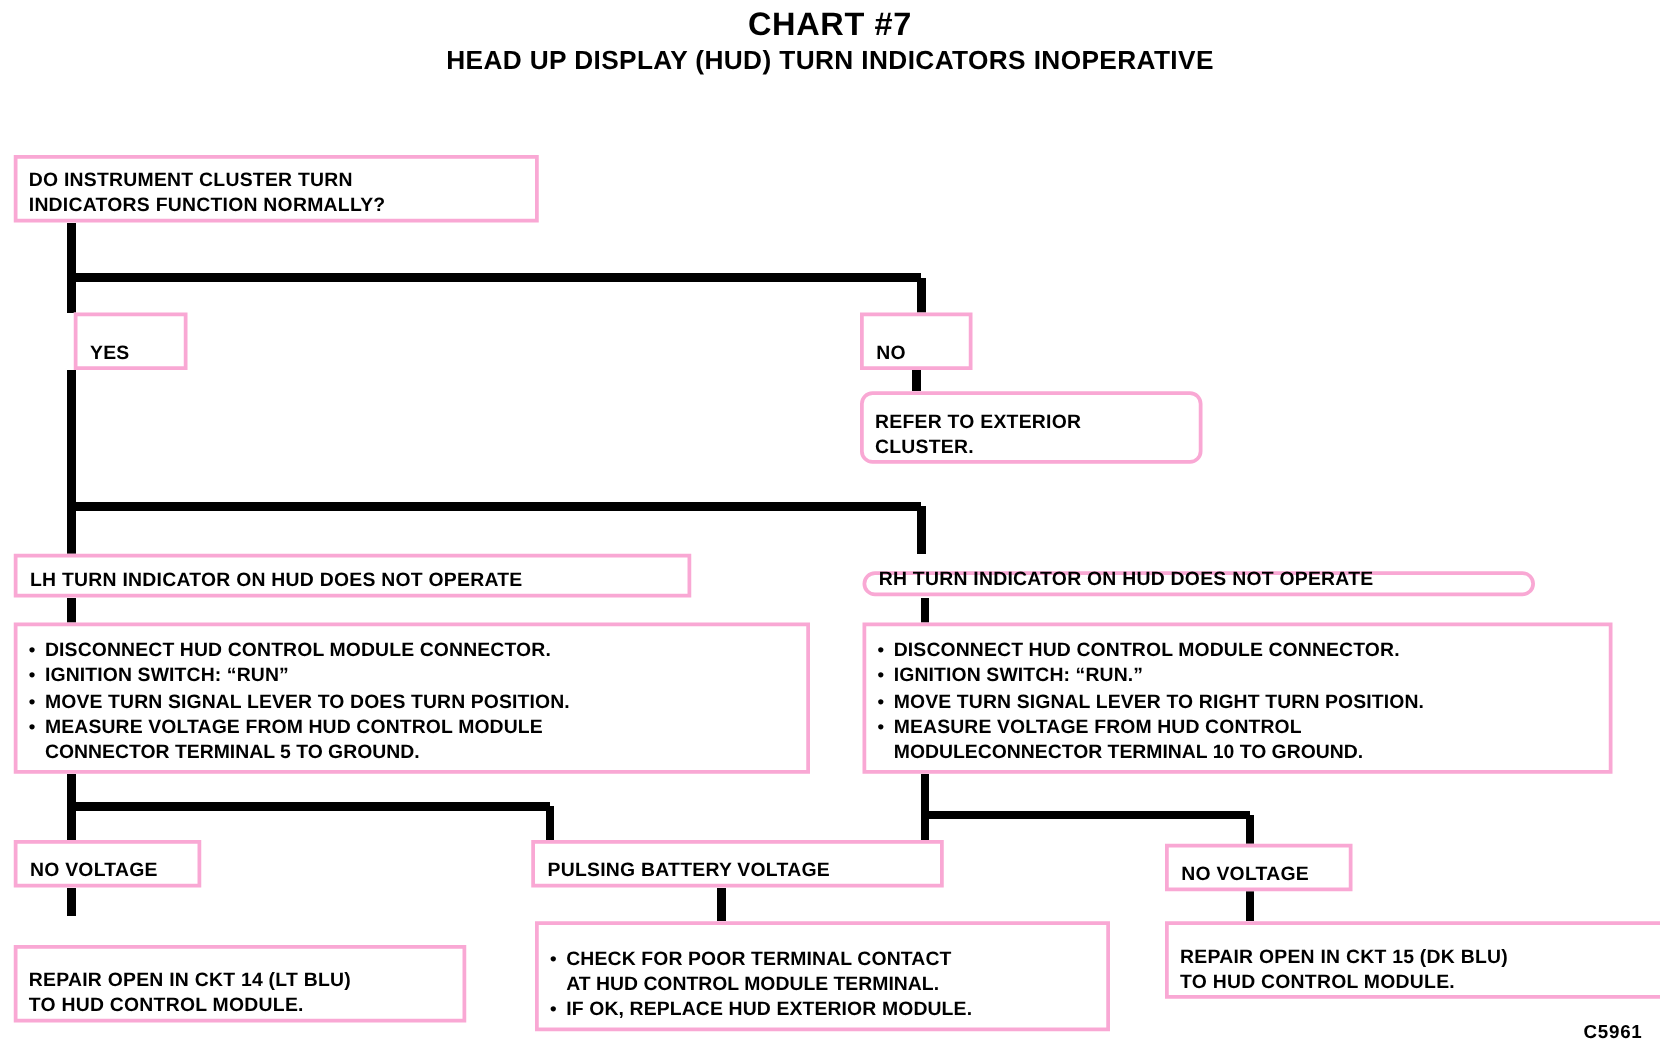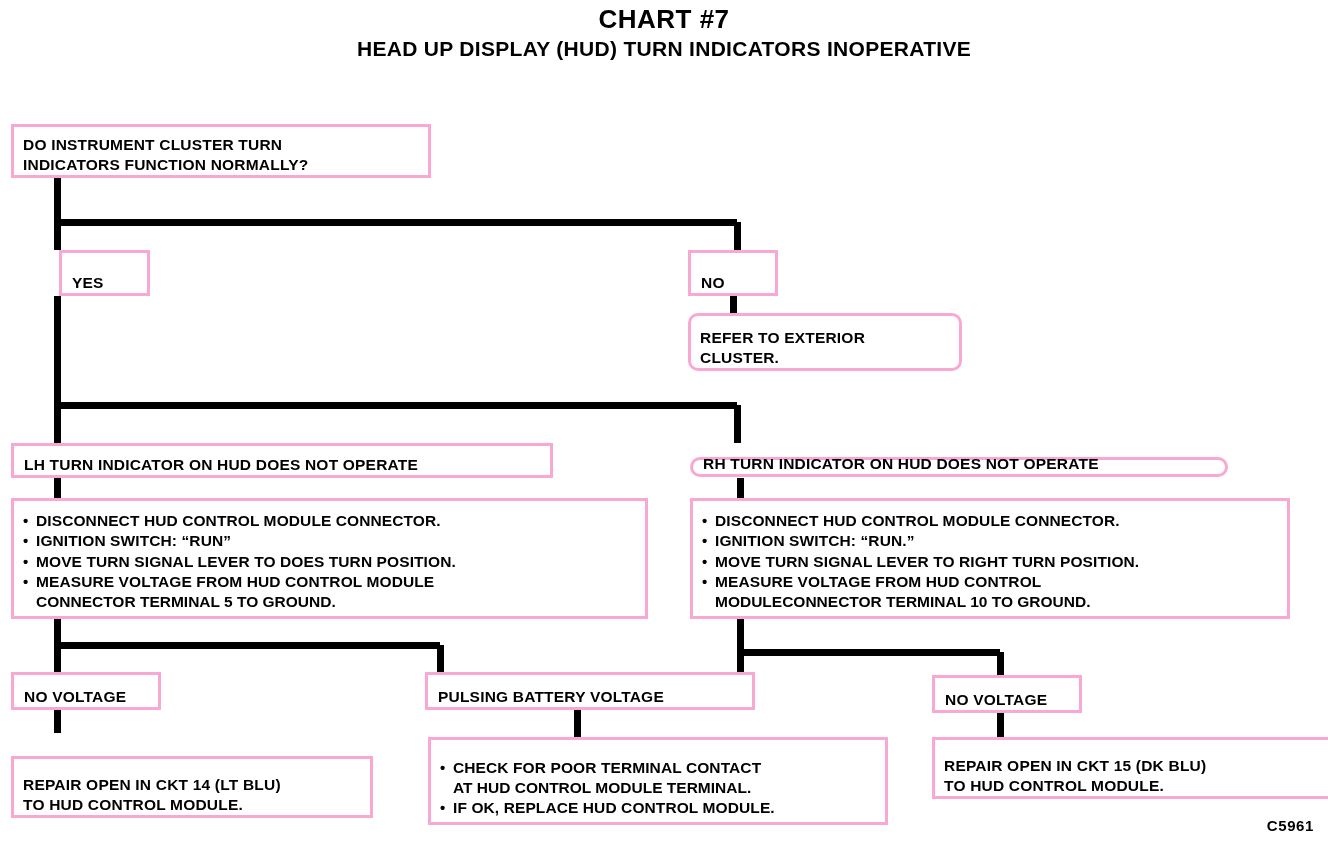--- a/index.html
+++ b/index.html
@@ -245,21 +245,21 @@
 
   <div class="node" style="left:428px; top:737px; width:460px; height:88px;">
     <div class="bullets">
       <div class="bullet-row">
         <span class="bullet-dot">•</span>
         <span class="bullet-text">CHECK FOR POOR TERMINAL CONTACT</span>
       </div>
       <div class="bullet-cont">AT HUD CONTROL MODULE TERMINAL.</div>
       <div class="bullet-row">
         <span class="bullet-dot">•</span>
-        <span class="bullet-text">IF OK, REPLACE HUD CONTROL MODULE.</span>
+        <span class="bullet-text">IF OK, REPLACE HUD EXTERIOR MODULE.</span>
       </div>
     </div>
   </div>
 
   <div class="node" style="left:932px; top:737px; width:429px; height:62px;">
     <div class="node-text">REPAIR OPEN IN CKT 15 (DK BLU)</div>
     <div class="node-text">TO HUD CONTROL MODULE.</div>
   </div>
 
   <div class="fig-ref">C5961</div>

